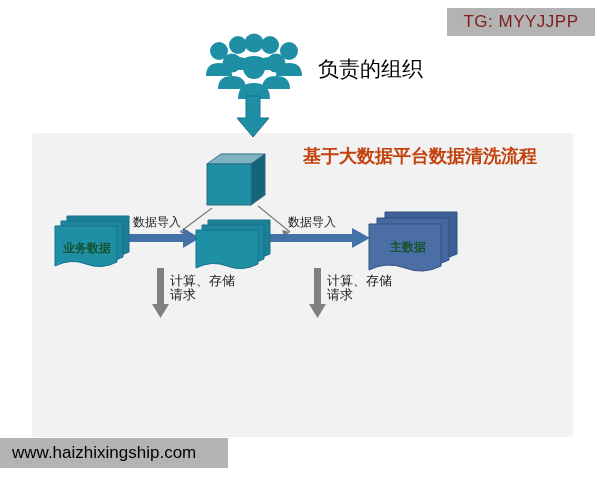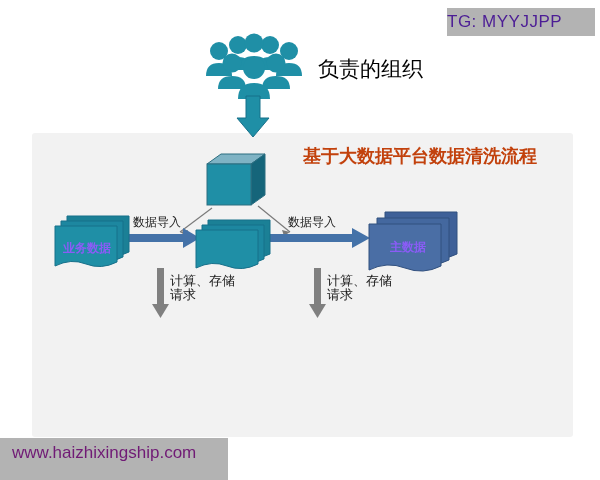--- a/index.html
+++ b/index.html
@@ -7,29 +7,29 @@
     width:600px;height:480px;
     background:#ffffff;
     font-family:"DejaVu Sans","Liberation Sans",sans-serif;
     position:relative;overflow:hidden;
   }
   #stage{position:absolute;left:0;top:0;width:600px;height:480px;}
 
   
   .tg-badge{
     position:absolute;left:447px;top:8px;width:148px;height:28px;
-    background:#b3b3b3;color:#4c1d95;
+    background:#b3b3b3;color:#7f1d1d;
     font-size:17px;line-height:28px;
-    letter-spacing:0.5px;
+    text-align:center;letter-spacing:0.5px;
     font-family:"Liberation Sans",sans-serif;
   }
   
   .url-badge{
-    position:absolute;left:0px;top:438px;width:228px;height:42px;
-    background:#b3b3b3;color:#701a75;
+    position:absolute;left:0px;top:438px;width:228px;height:30px;
+    background:#b3b3b3;color:#000000;
     font-size:17px;line-height:30px;
     text-align:left;padding-left:12px;box-sizing:border-box;
     font-family:"Liberation Sans",sans-serif;
   }
 
   
   .people-wrap{position:absolute;left:205px;top:38px;width:98px;height:62px;}
   .org-title{
     position:absolute;left:318px;top:55px;
     font-size:21px;color:#000000;white-space:nowrap;
@@ -53,21 +53,21 @@
   .cube-label{
     position:absolute;left:209px;top:162px;width:46px;
     color:#ffffff;font-size:11px;font-weight:bold;line-height:13px;
     text-align:center;z-index:4;
     font-family:"DejaVu Sans",sans-serif;
   }
 
   
   .docstack{position:absolute;}
   .docstack .lbl{
-    position:absolute;color:#8b5cf6;font-size:12px;font-weight:bold;
+    position:absolute;color:#14532d;font-size:12px;font-weight:bold;
     width:100%;text-align:center;z-index:5;
     font-family:"DejaVu Sans",sans-serif;
   }
   #doc-biz{left:55px;top:216px;width:72px;height:48px;}
   #doc-biz .lbl{top:24px;left:-4px;}
   #doc-base{left:196px;top:220px;width:72px;height:46px;}
   #doc-base .lbl{top:22px;left:-2px;}
   #doc-master{left:369px;top:212px;width:86px;height:54px;}
   #doc-master .lbl{top:27px;left:-4px;}
 

